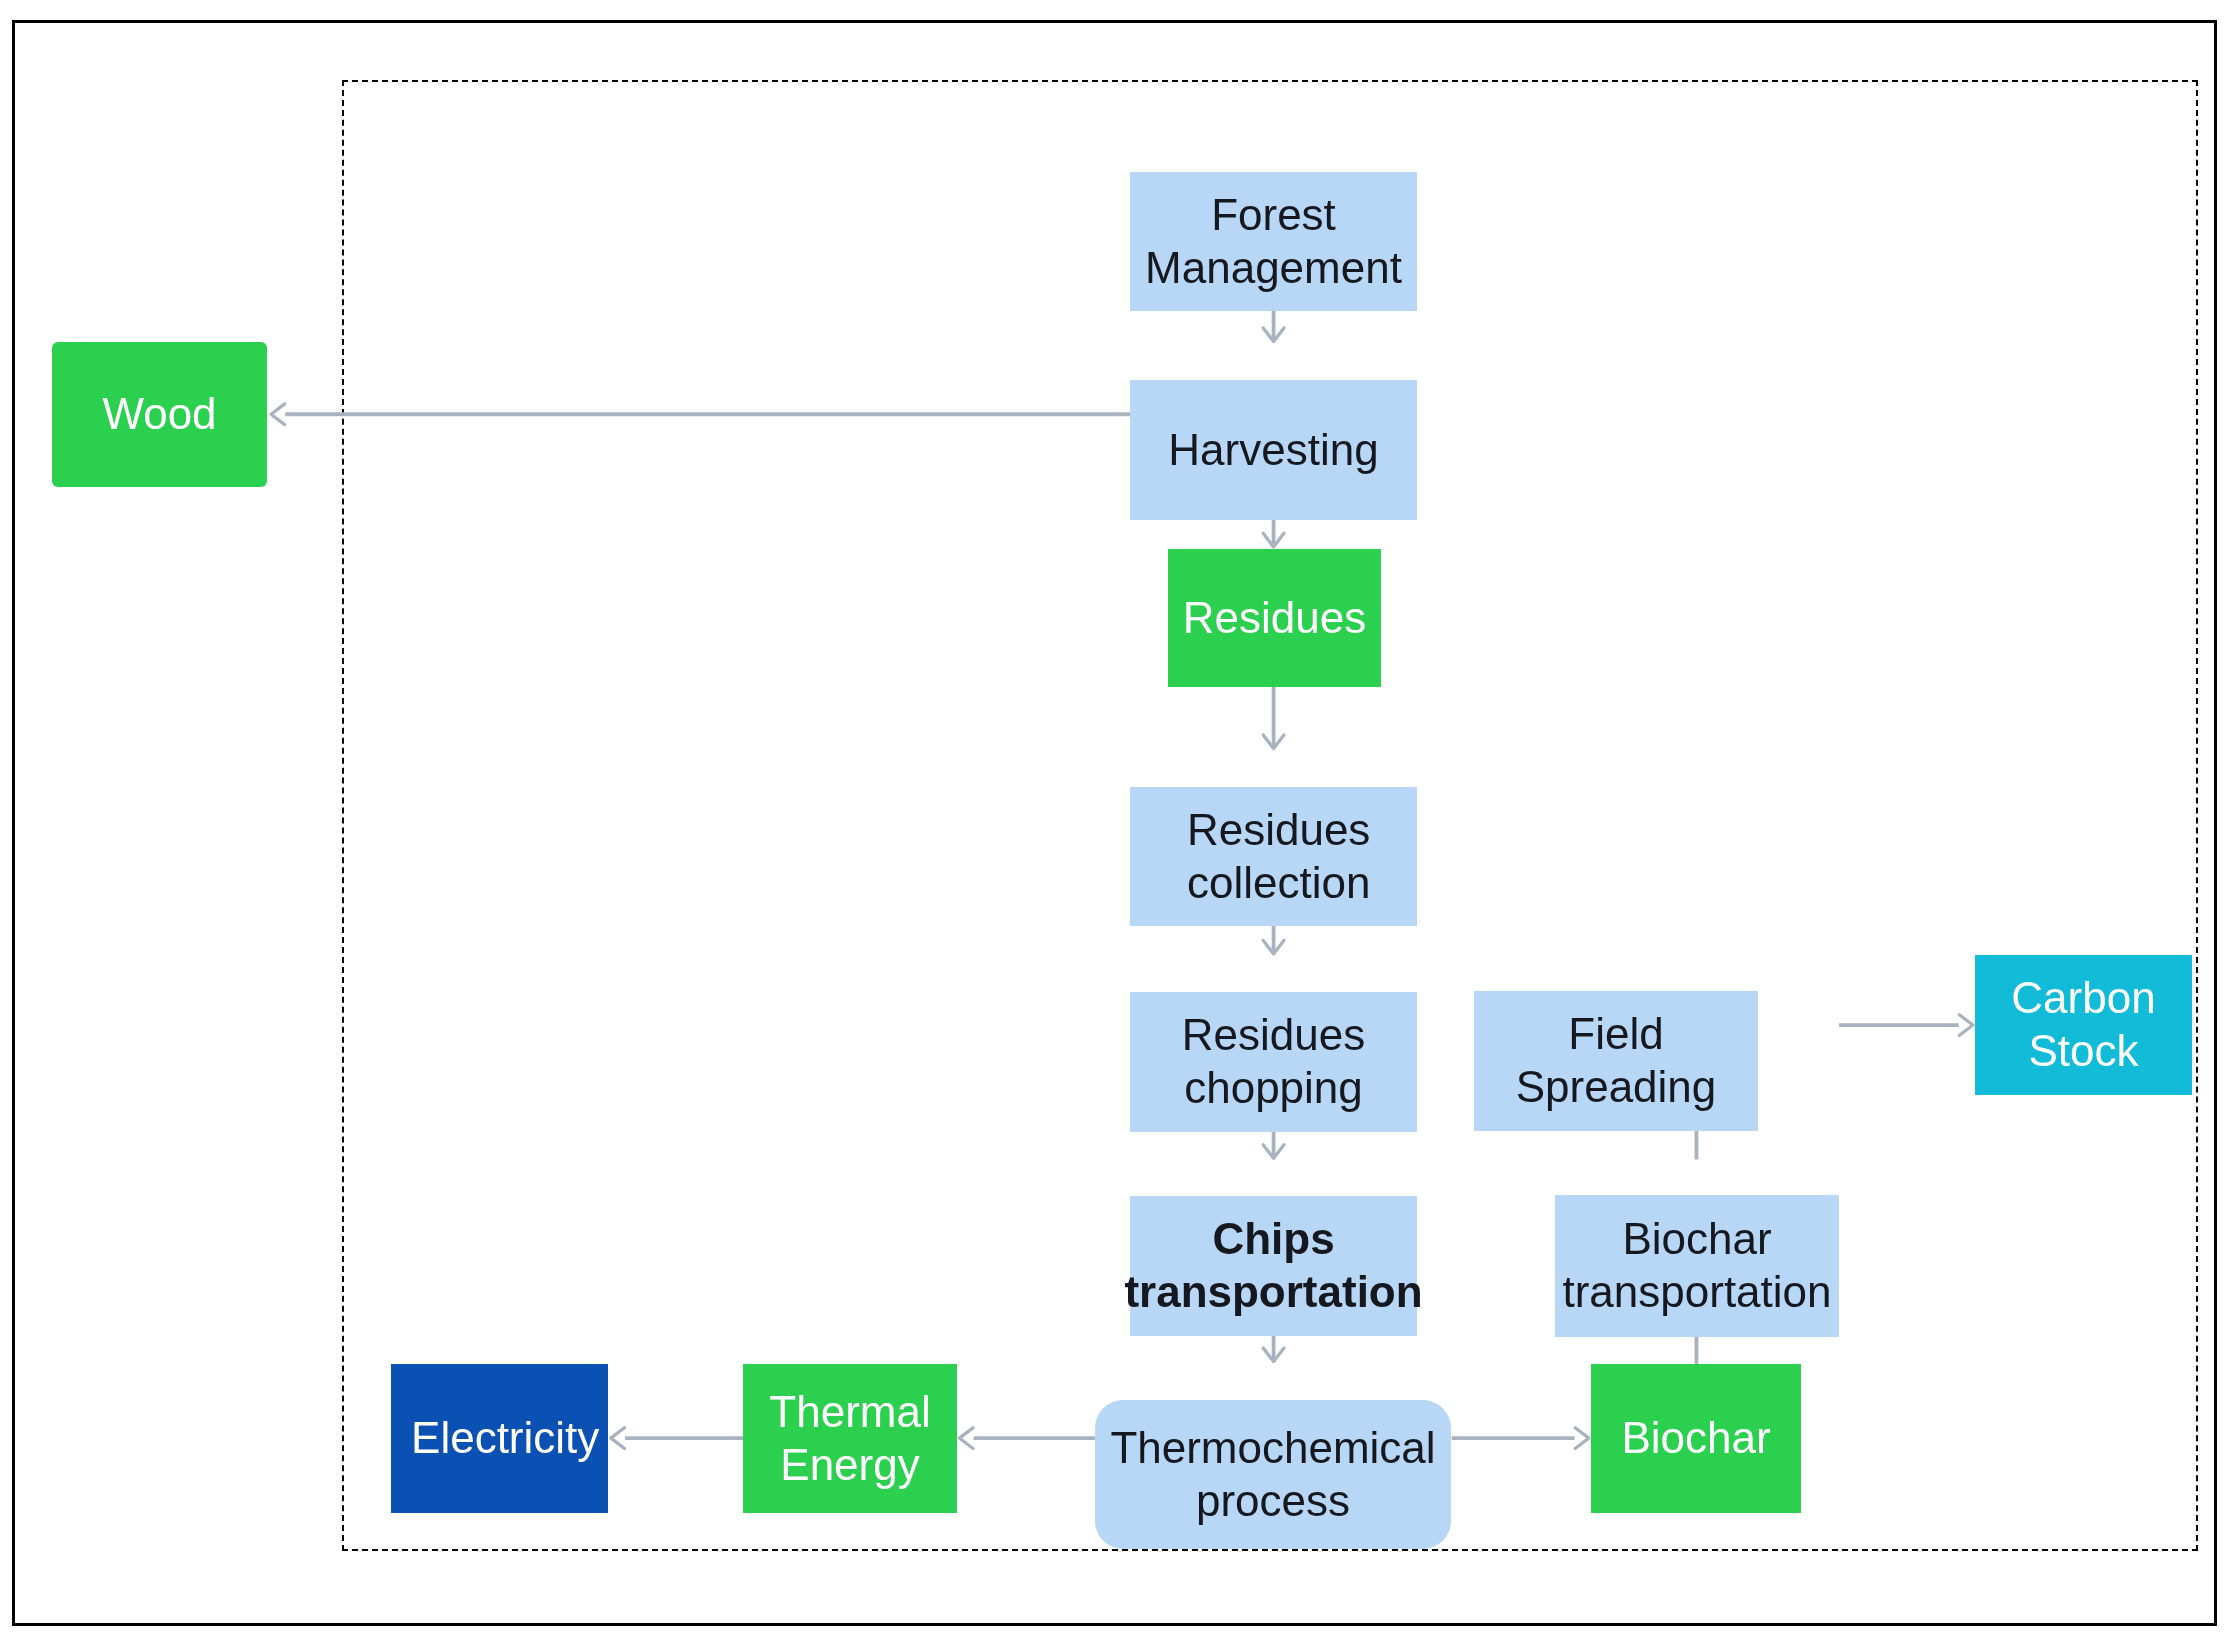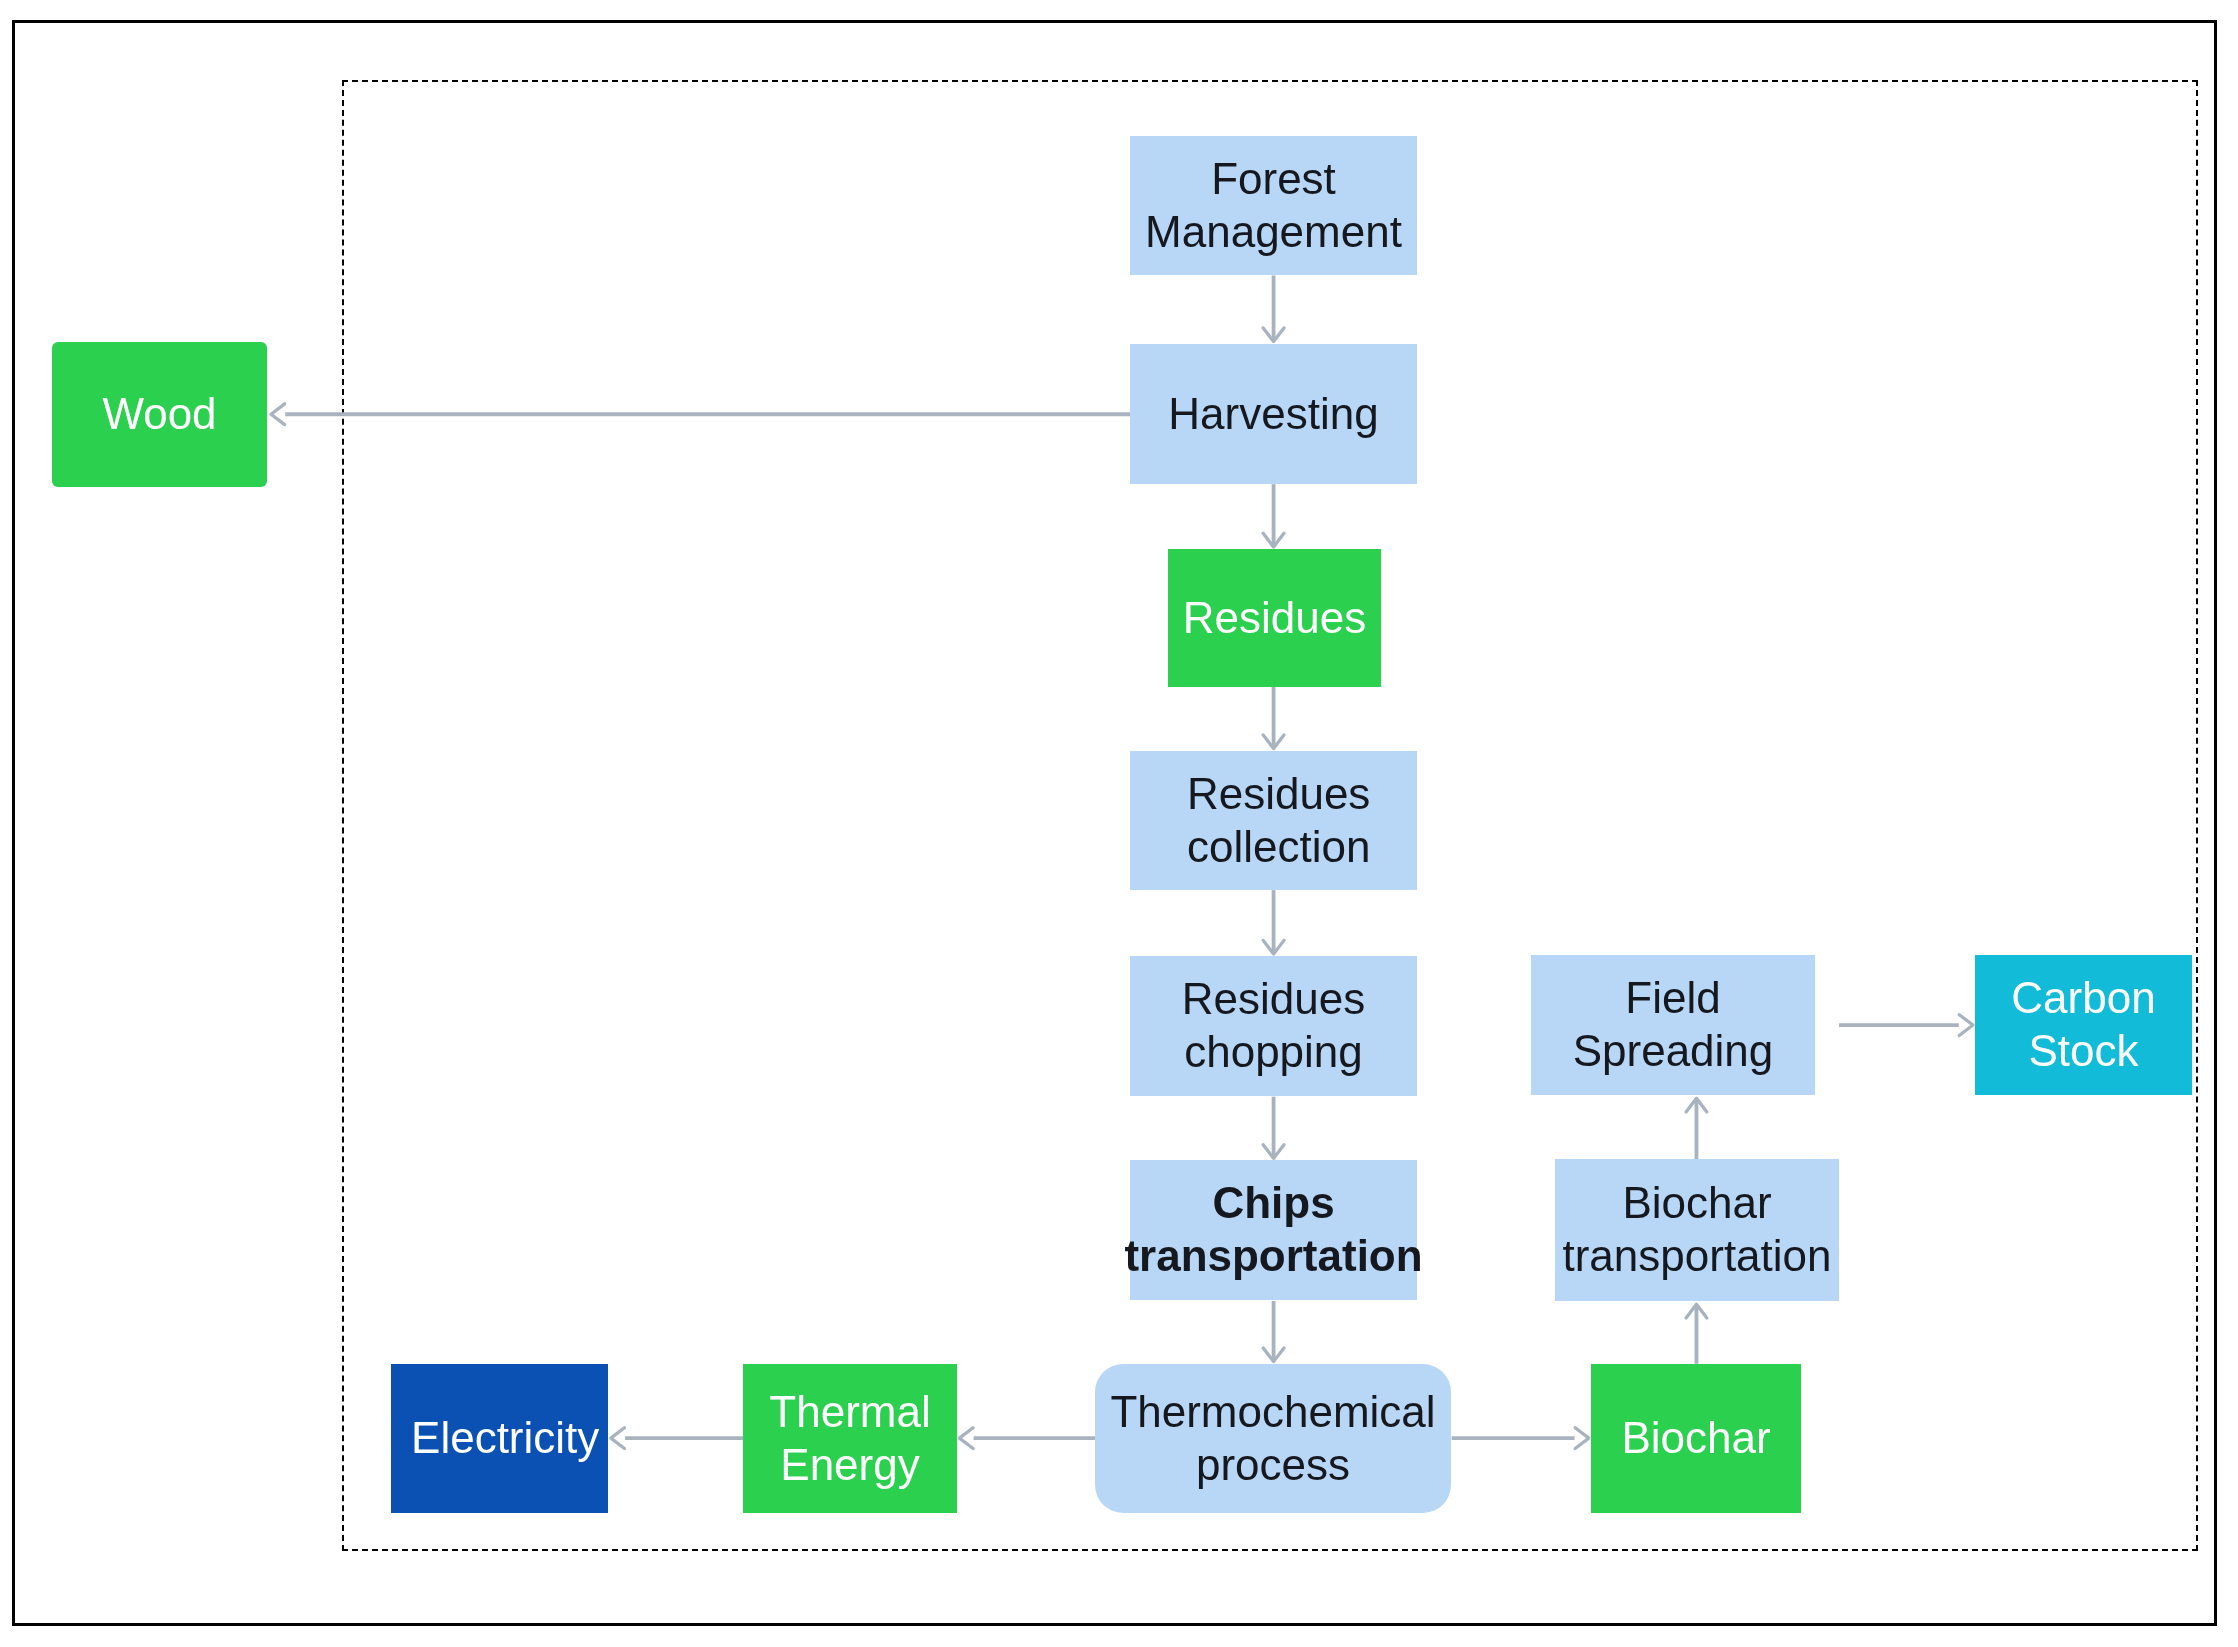--- a/index.html
+++ b/index.html
@@ -46,21 +46,21 @@
     position: absolute;
     display: flex;
     align-items: center;
     justify-content: center;
     text-align: center;
     font-size: 44px;
     line-height: 1.2;
     box-sizing: border-box;
     padding: 0 8.7px;
   }
-  .process     { background: #b8d6f5; color: #15191f; }
+  .process     { background: #b8d6f5; color: #15191f; margin-top: 36px; }
   .material    { background: #2bd04e; color: #ffffff; }
   .electric    { background: #0b51b3; color: #ffffff; padding-left: 20px; }
   .carbonstock { background: #12bcd9; color: #ffffff; }
 </style>
 </head>
 <body>
 
 <div class="stage">
 
   <div class="outer-border"></div>
@@ -175,21 +175,21 @@
   </div>
 
   <div class="node material" style="left:1591px; top:1364px; width:210px; height:149px;">
     <span>Biochar</span>
   </div>
 
   <div class="node process" style="left:1555px; top:1159px; width:284px; height:142px;justify-content:center;">
     <span>Biochar transportation</span>
   </div>
 
-  <div class="node process" style="left:1531px; top:955px; width:284px; height:140px;">
+  <div class="node process" style="left:1474px; top:955px; width:284px; height:140px;">
     <span>Field Spreading</span>
   </div>
 
   <div class="node carbonstock" style="left:1975px; top:955px; width:217px; height:140px;">
     <span>Carbon Stock</span>
   </div>
 
 </div>
 
 

